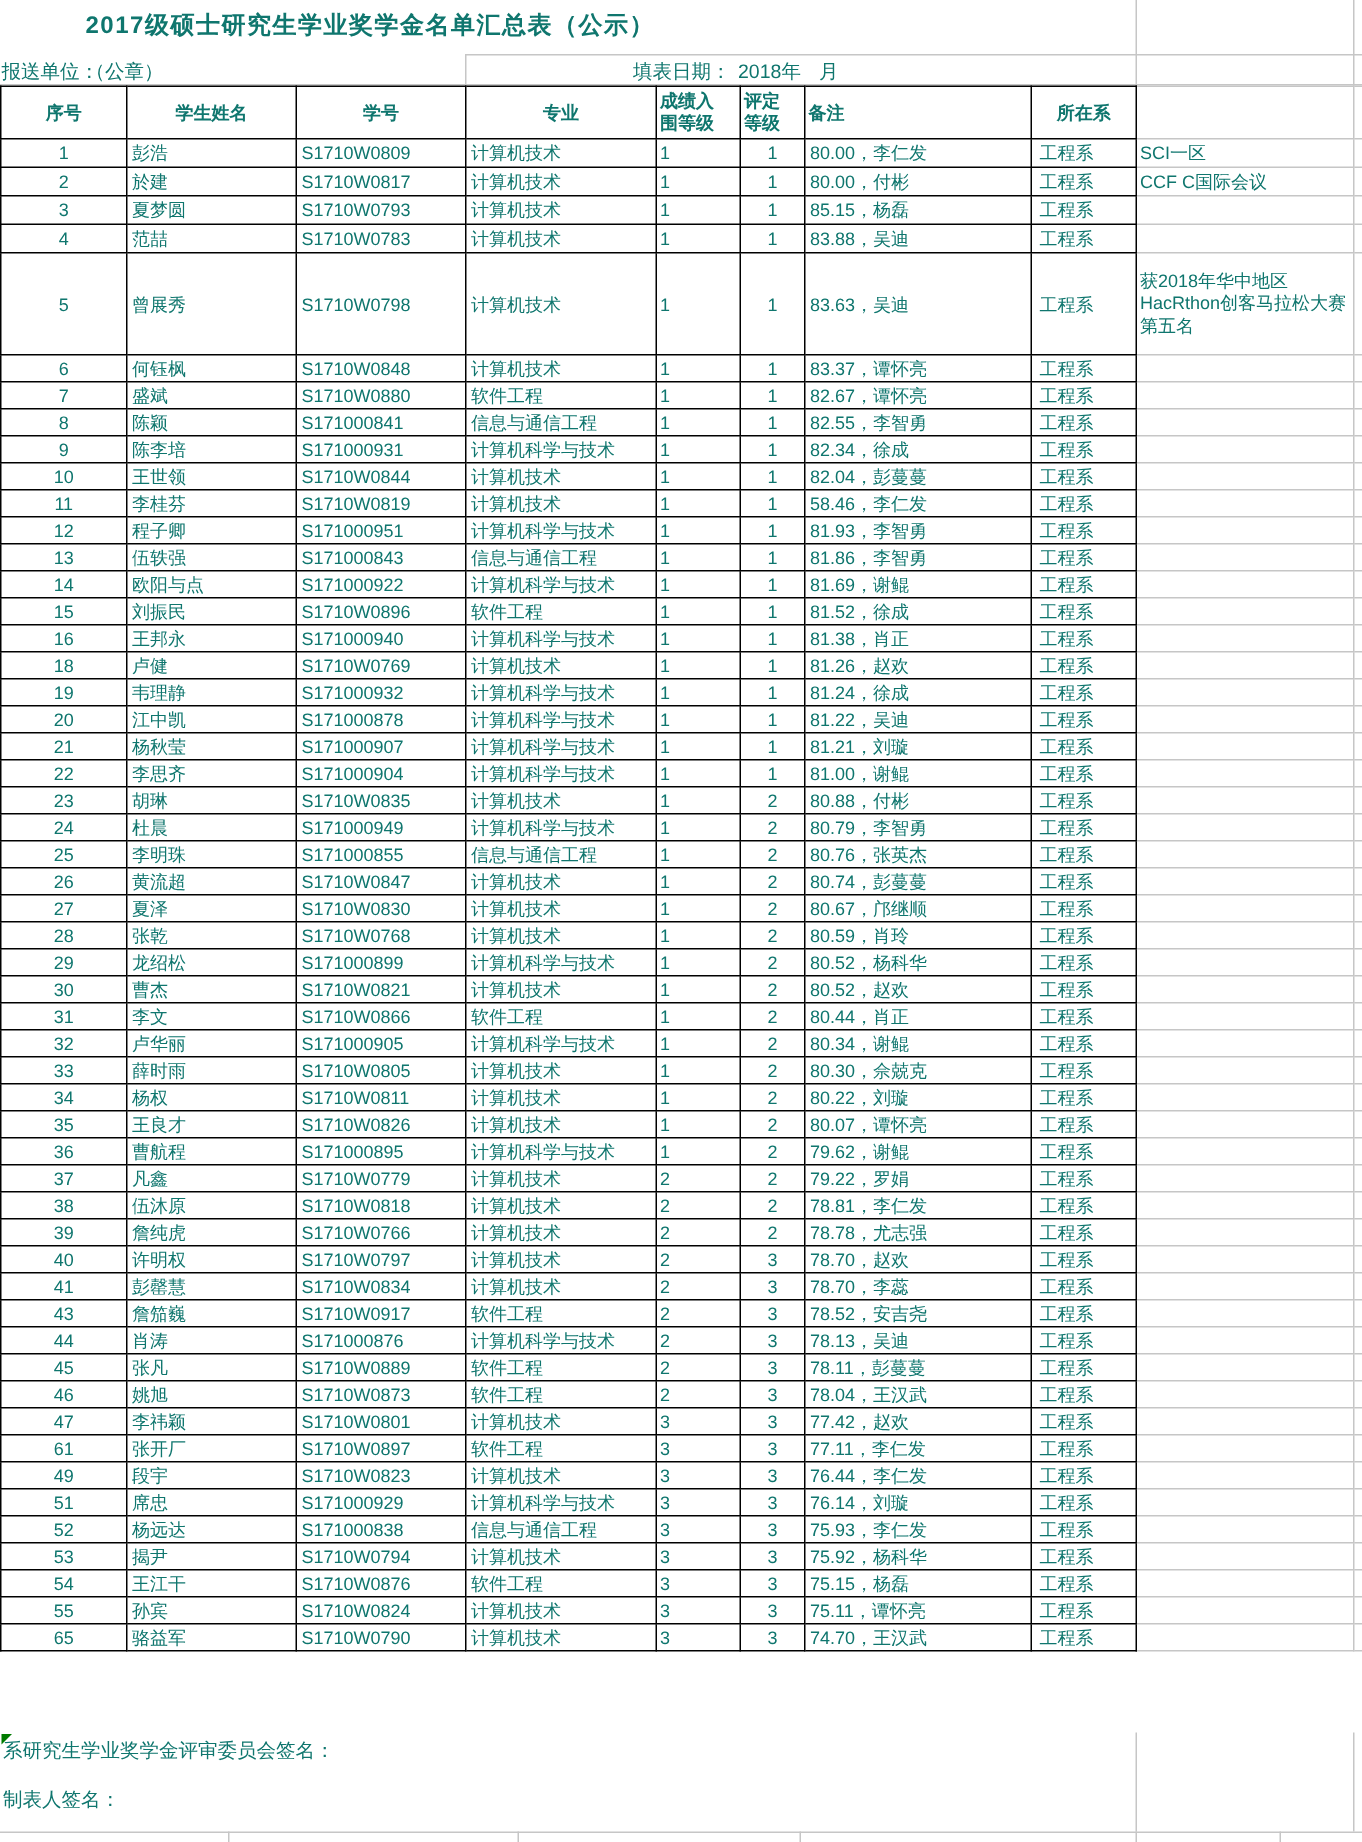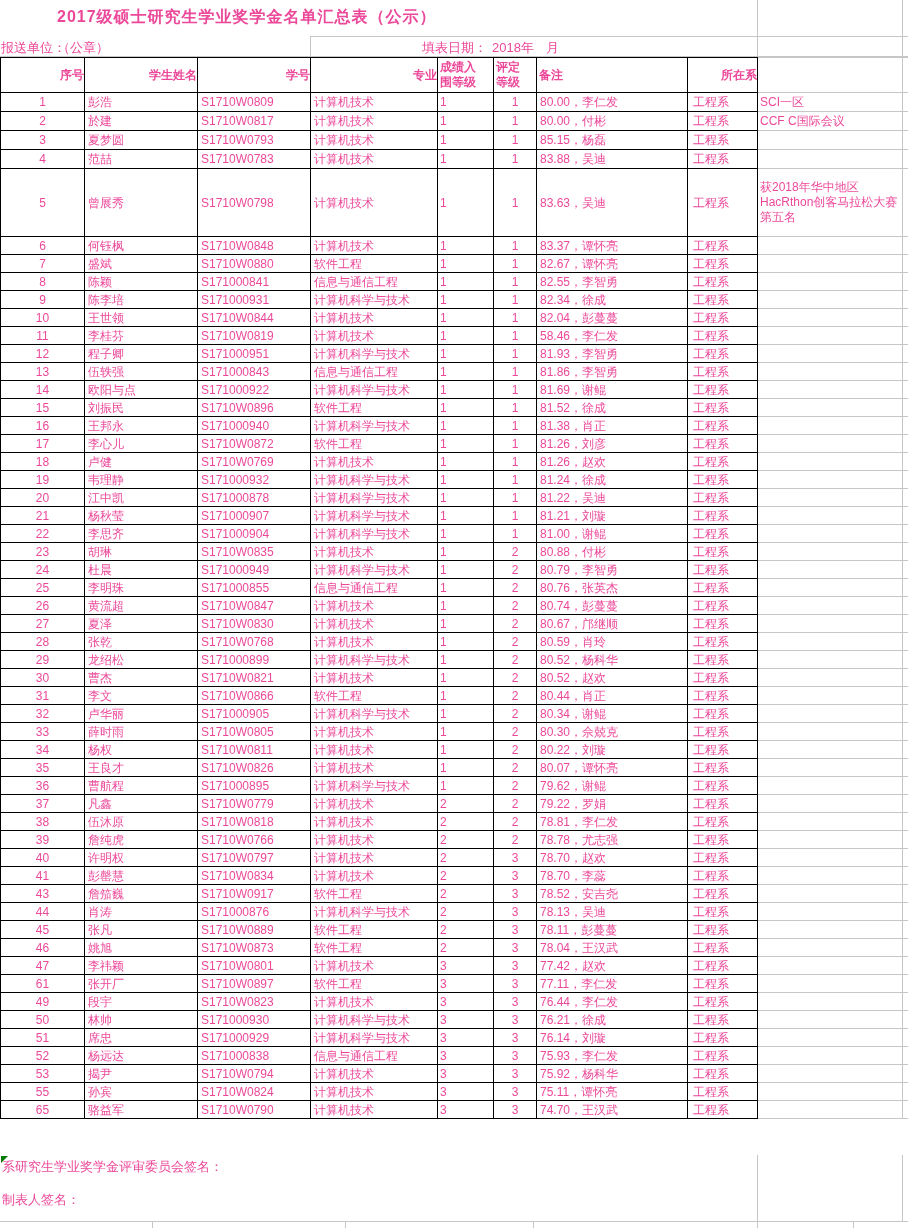--- a/index.html
+++ b/index.html
@@ -1,19 +1,19 @@
 <!DOCTYPE html>
 <html><head>
 <meta charset="utf-8">
 <style>
   html,body{margin:0;padding:0;background:#fff;}
   #sheet{
     position:relative;width:908px;height:1228px;background:#ffffff;
     font-family:"Liberation Sans","DejaVu Sans",sans-serif;
-    font-size:12px;color:#ec4899;overflow:hidden;
+    font-size:12px;color:#0f766e;overflow:hidden;
   }
   .title{
     position:absolute;left:57px;top:7px;font-size:16px;font-weight:bold;
     white-space:nowrap;letter-spacing:1px;
   }
   .info-row{position:absolute;left:0;top:36px;width:908px;height:21px;}
   .info-row span{position:absolute;top:3px;white-space:nowrap;font-size:13px;}
   
   .gl{position:absolute;background:#c6c6c6;}
   
@@ -23,21 +23,21 @@
   }
   td,th{
     border:1px solid #000;overflow:hidden;white-space:nowrap;
     font-size:12px;line-height:14px;font-weight:normal;
     padding:0 0 0 3px;text-align:left;vertical-align:middle;
   }
   thead tr{height:35px;}
   tbody tr{height:18px;}
   tbody tr:nth-child(-n+4){height:19px;}
   tbody tr.tall{height:68px;}
-  th{font-weight:bold;white-space:pre-line;line-height:15px;text-align:right;padding:0;}
+  th{font-weight:bold;white-space:pre-line;line-height:15px;text-align:center;padding:0;}
   th.hl{text-align:left;padding-left:2px;}
   td.c{text-align:center;padding:0;}
   td.g{padding-left:2px;}
   td.dept{padding-left:5px;margin-top:17px;}
   .ghost{border:1px solid #c6c6c6;}
   td.note{
     white-space:normal;line-height:15px;padding:0 1px 0 2px;
     word-break:break-word;
     margin-top:16px;
   }
@@ -285,32 +285,20 @@
       <td>S171000940</td>
       <td>计算机科学与技术</td>
       <td class="g">1</td>
       <td class="c">1</td>
       <td>81.38，肖正</td>
       <td class="dept">工程系</td>
       <td class="ghost note"></td>
       <td class="ghost"></td>
     </tr>
         <tr>
-      <td class="c">17</td>
-      <td>李心儿</td>
-      <td>S1710W0872</td>
-      <td>软件工程</td>
-      <td class="g">1</td>
-      <td class="c">1</td>
-      <td>81.26，刘彦</td>
-      <td class="dept">工程系</td>
-      <td class="ghost note"></td>
-      <td class="ghost"></td>
-    </tr>
-        <tr>
       <td class="c">18</td>
       <td>卢健</td>
       <td>S1710W0769</td>
       <td>计算机技术</td>
       <td class="g">1</td>
       <td class="c">1</td>
       <td>81.26，赵欢</td>
       <td class="dept">工程系</td>
       <td class="ghost note"></td>
       <td class="ghost"></td>
@@ -669,32 +657,20 @@
       <td>S1710W0823</td>
       <td>计算机技术</td>
       <td class="g">3</td>
       <td class="c">3</td>
       <td>76.44，李仁发</td>
       <td class="dept">工程系</td>
       <td class="ghost note"></td>
       <td class="ghost"></td>
     </tr>
         <tr>
-      <td class="c">50</td>
-      <td>林帅</td>
-      <td>S171000930</td>
-      <td>计算机科学与技术</td>
-      <td class="g">3</td>
-      <td class="c">3</td>
-      <td>76.21，徐成</td>
-      <td class="dept">工程系</td>
-      <td class="ghost note"></td>
-      <td class="ghost"></td>
-    </tr>
-        <tr>
       <td class="c">51</td>
       <td>席忠</td>
       <td>S171000929</td>
       <td>计算机科学与技术</td>
       <td class="g">3</td>
       <td class="c">3</td>
       <td>76.14，刘璇</td>
       <td class="dept">工程系</td>
       <td class="ghost note"></td>
       <td class="ghost"></td>
@@ -712,20 +688,32 @@
       <td class="ghost"></td>
     </tr>
         <tr>
       <td class="c">53</td>
       <td>揭尹</td>
       <td>S1710W0794</td>
       <td>计算机技术</td>
       <td class="g">3</td>
       <td class="c">3</td>
       <td>75.92，杨科华</td>
+      <td class="dept">工程系</td>
+      <td class="ghost note"></td>
+      <td class="ghost"></td>
+    </tr>
+        <tr>
+      <td class="c">54</td>
+      <td>王江干</td>
+      <td>S1710W0876</td>
+      <td>软件工程</td>
+      <td class="g">3</td>
+      <td class="c">3</td>
+      <td>75.15，杨磊</td>
       <td class="dept">工程系</td>
       <td class="ghost note"></td>
       <td class="ghost"></td>
     </tr>
         <tr>
       <td class="c">55</td>
       <td>孙宾</td>
       <td>S1710W0824</td>
       <td>计算机技术</td>
       <td class="g">3</td>

